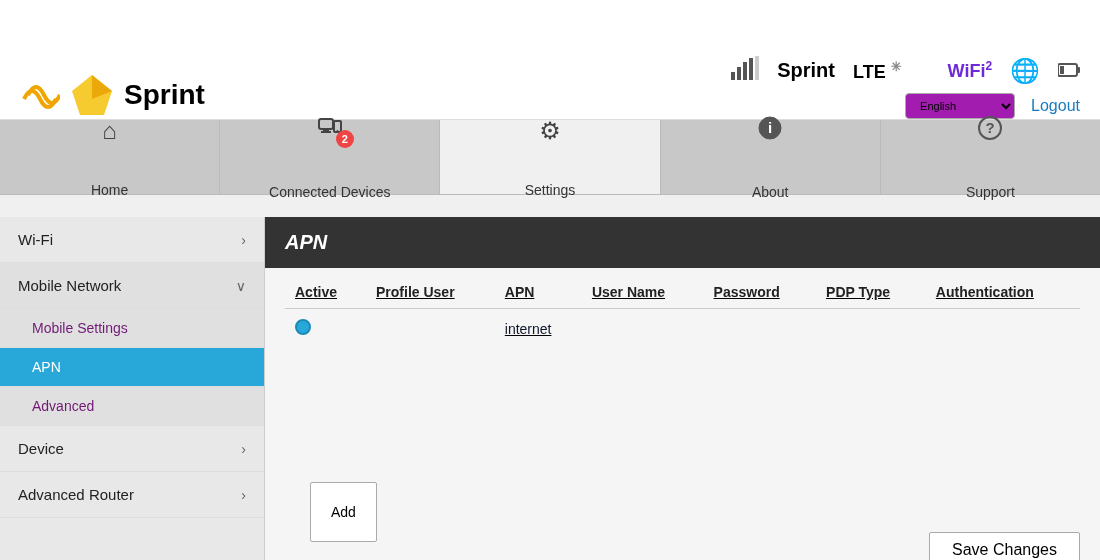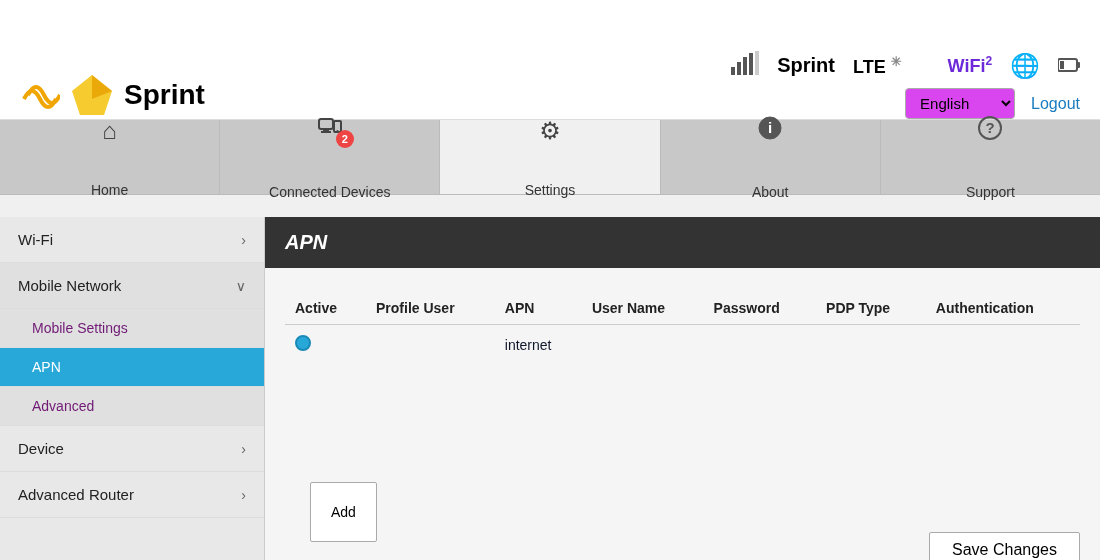--- a/index.html
+++ b/index.html
@@ -47,24 +47,24 @@
     .wifi-badge { font-size: 18px; font-weight: bold; color: #6d28d9; margin-left: 28px; }
     .globe-icon { font-size: 24px; color: #555; cursor: pointer; }
     .battery-icon { font-size: 22px; color: #555; }
     .header-bottom-row {
       display: flex;
       align-items: center;
       gap: 16px;
     }
     .lang-select {
       padding: 5px 10px;
-      font-size: 15px;
+      font-size: 11px;
       border: 1px solid #aaa;
       border-radius: 4px;
-      background: #d946ef;
+      background: #a21caf;
       cursor: pointer;
       min-width: 110px;
     }
     .logout-btn {
       font-size: 16px;
       color: #1a7bbf;
       cursor: pointer;
       background: none;
       border: none;
       font-weight: normal;
@@ -170,22 +170,23 @@
     .content-header {
       background: #333;
       color: white;
       padding: 14px 20px;
       font-size: 20px;
       font-style: italic;
       font-weight: bold;
     }
     .content-body {
       flex: 1;
-      padding: 24px 20px;
+      padding: 8px 20px;
       overflow-y: auto;
+      text-decoration: underline;
     }
     .apn-table {
       width: 100%;
       border-collapse: collapse;
     }
     .apn-table th {
       text-align: left;
       padding: 8px 10px;
       font-size: 14px;
       font-weight: bold;

